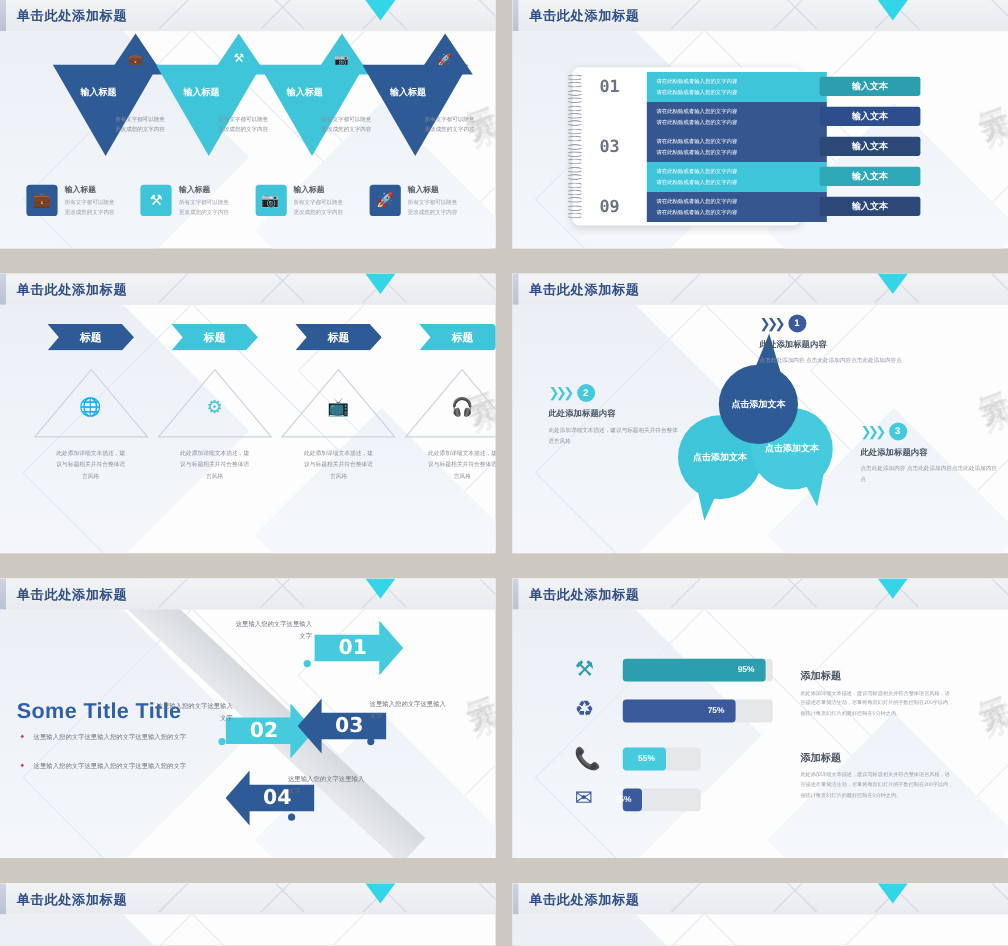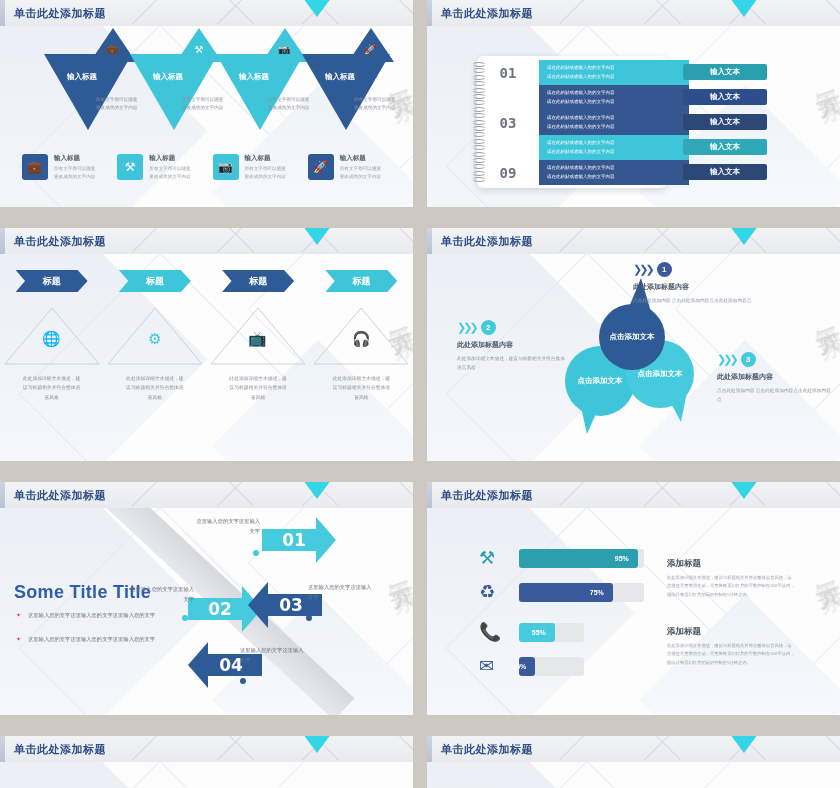--- a/index.html
+++ b/index.html
@@ -91,21 +91,21 @@
     border:1.1px solid #9aa2ad; border-radius:50%; border-color:#9aa2ad transparent #9aa2ad transparent; }
   .s2-row { position:absolute; left:10px; height:25px; display:flex; align-items:center; }
   .s2-num { width:62px; text-align:center; font-size:14px; font-weight:bold; font-family:"DejaVu Sans Mono",monospace; }
   .s2-txt { width:150px; height:25px; display:flex; flex-direction:column; justify-content:center;
     padding-left:8px; font-size:4.5px; color:#fff; line-height:1.85; }
   .s2-btn { position:absolute; height:16px; width:84px; border-radius:2px;
     display:flex; align-items:center; justify-content:center;
     color:#fff; font-size:7.5px; font-weight:bold; }
 
   
-  .s3-col { position:absolute; width:25%; top:42px; text-align:center; }
+  .s3-col { position:absolute; width:25%; top:42px; text-align:center;margin-left:24px; }
   .banner { position:relative; width:72px; height:22px; margin:0 auto;
     display:flex; align-items:center; justify-content:center;
     color:#fff; font-size:9px; font-weight:bold; }
   .banner .body { position:absolute; inset:0; }
   .s3-tri { position:relative; width:98px; height:60px; margin:14px auto 0; }
   .s3-tri svg { position:absolute; inset:0; }
   .s3-ic { position:absolute; left:0; right:0; top:24px; text-align:center; font-size:15px; }
   .s3-desc { margin-top:8px; font-size:4.8px; color:#8d929b; line-height:1.95; }
 
   

